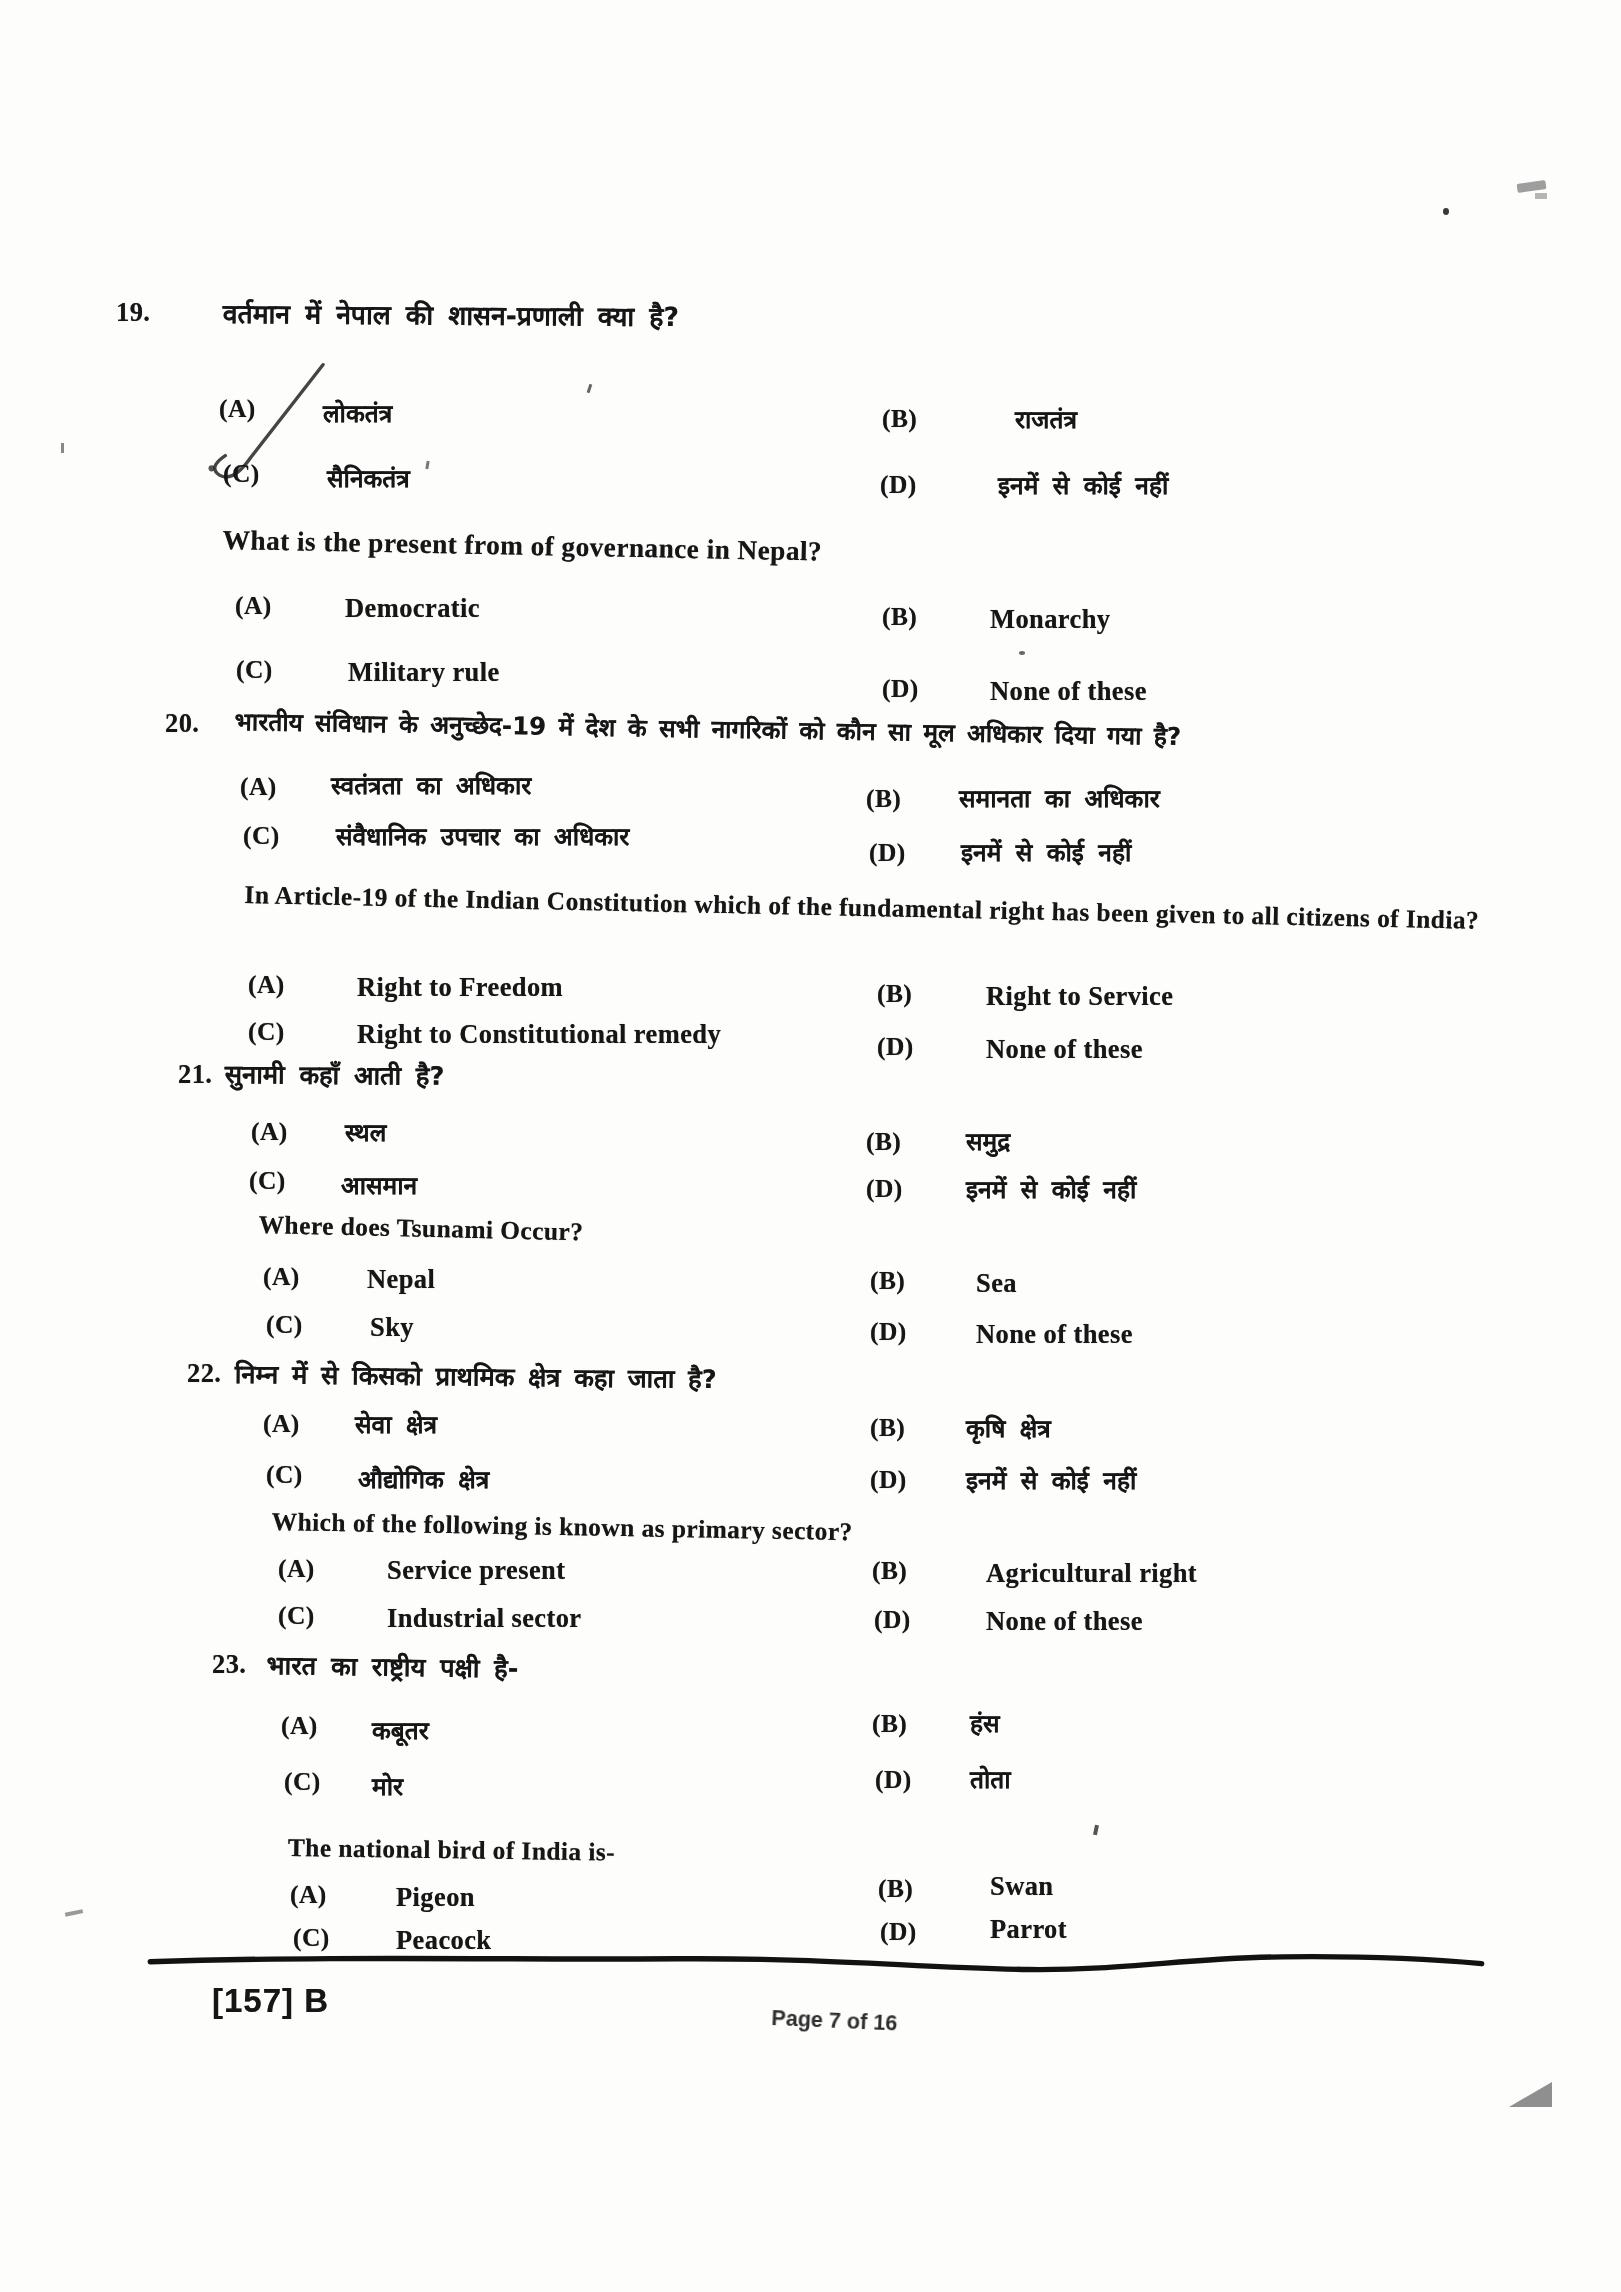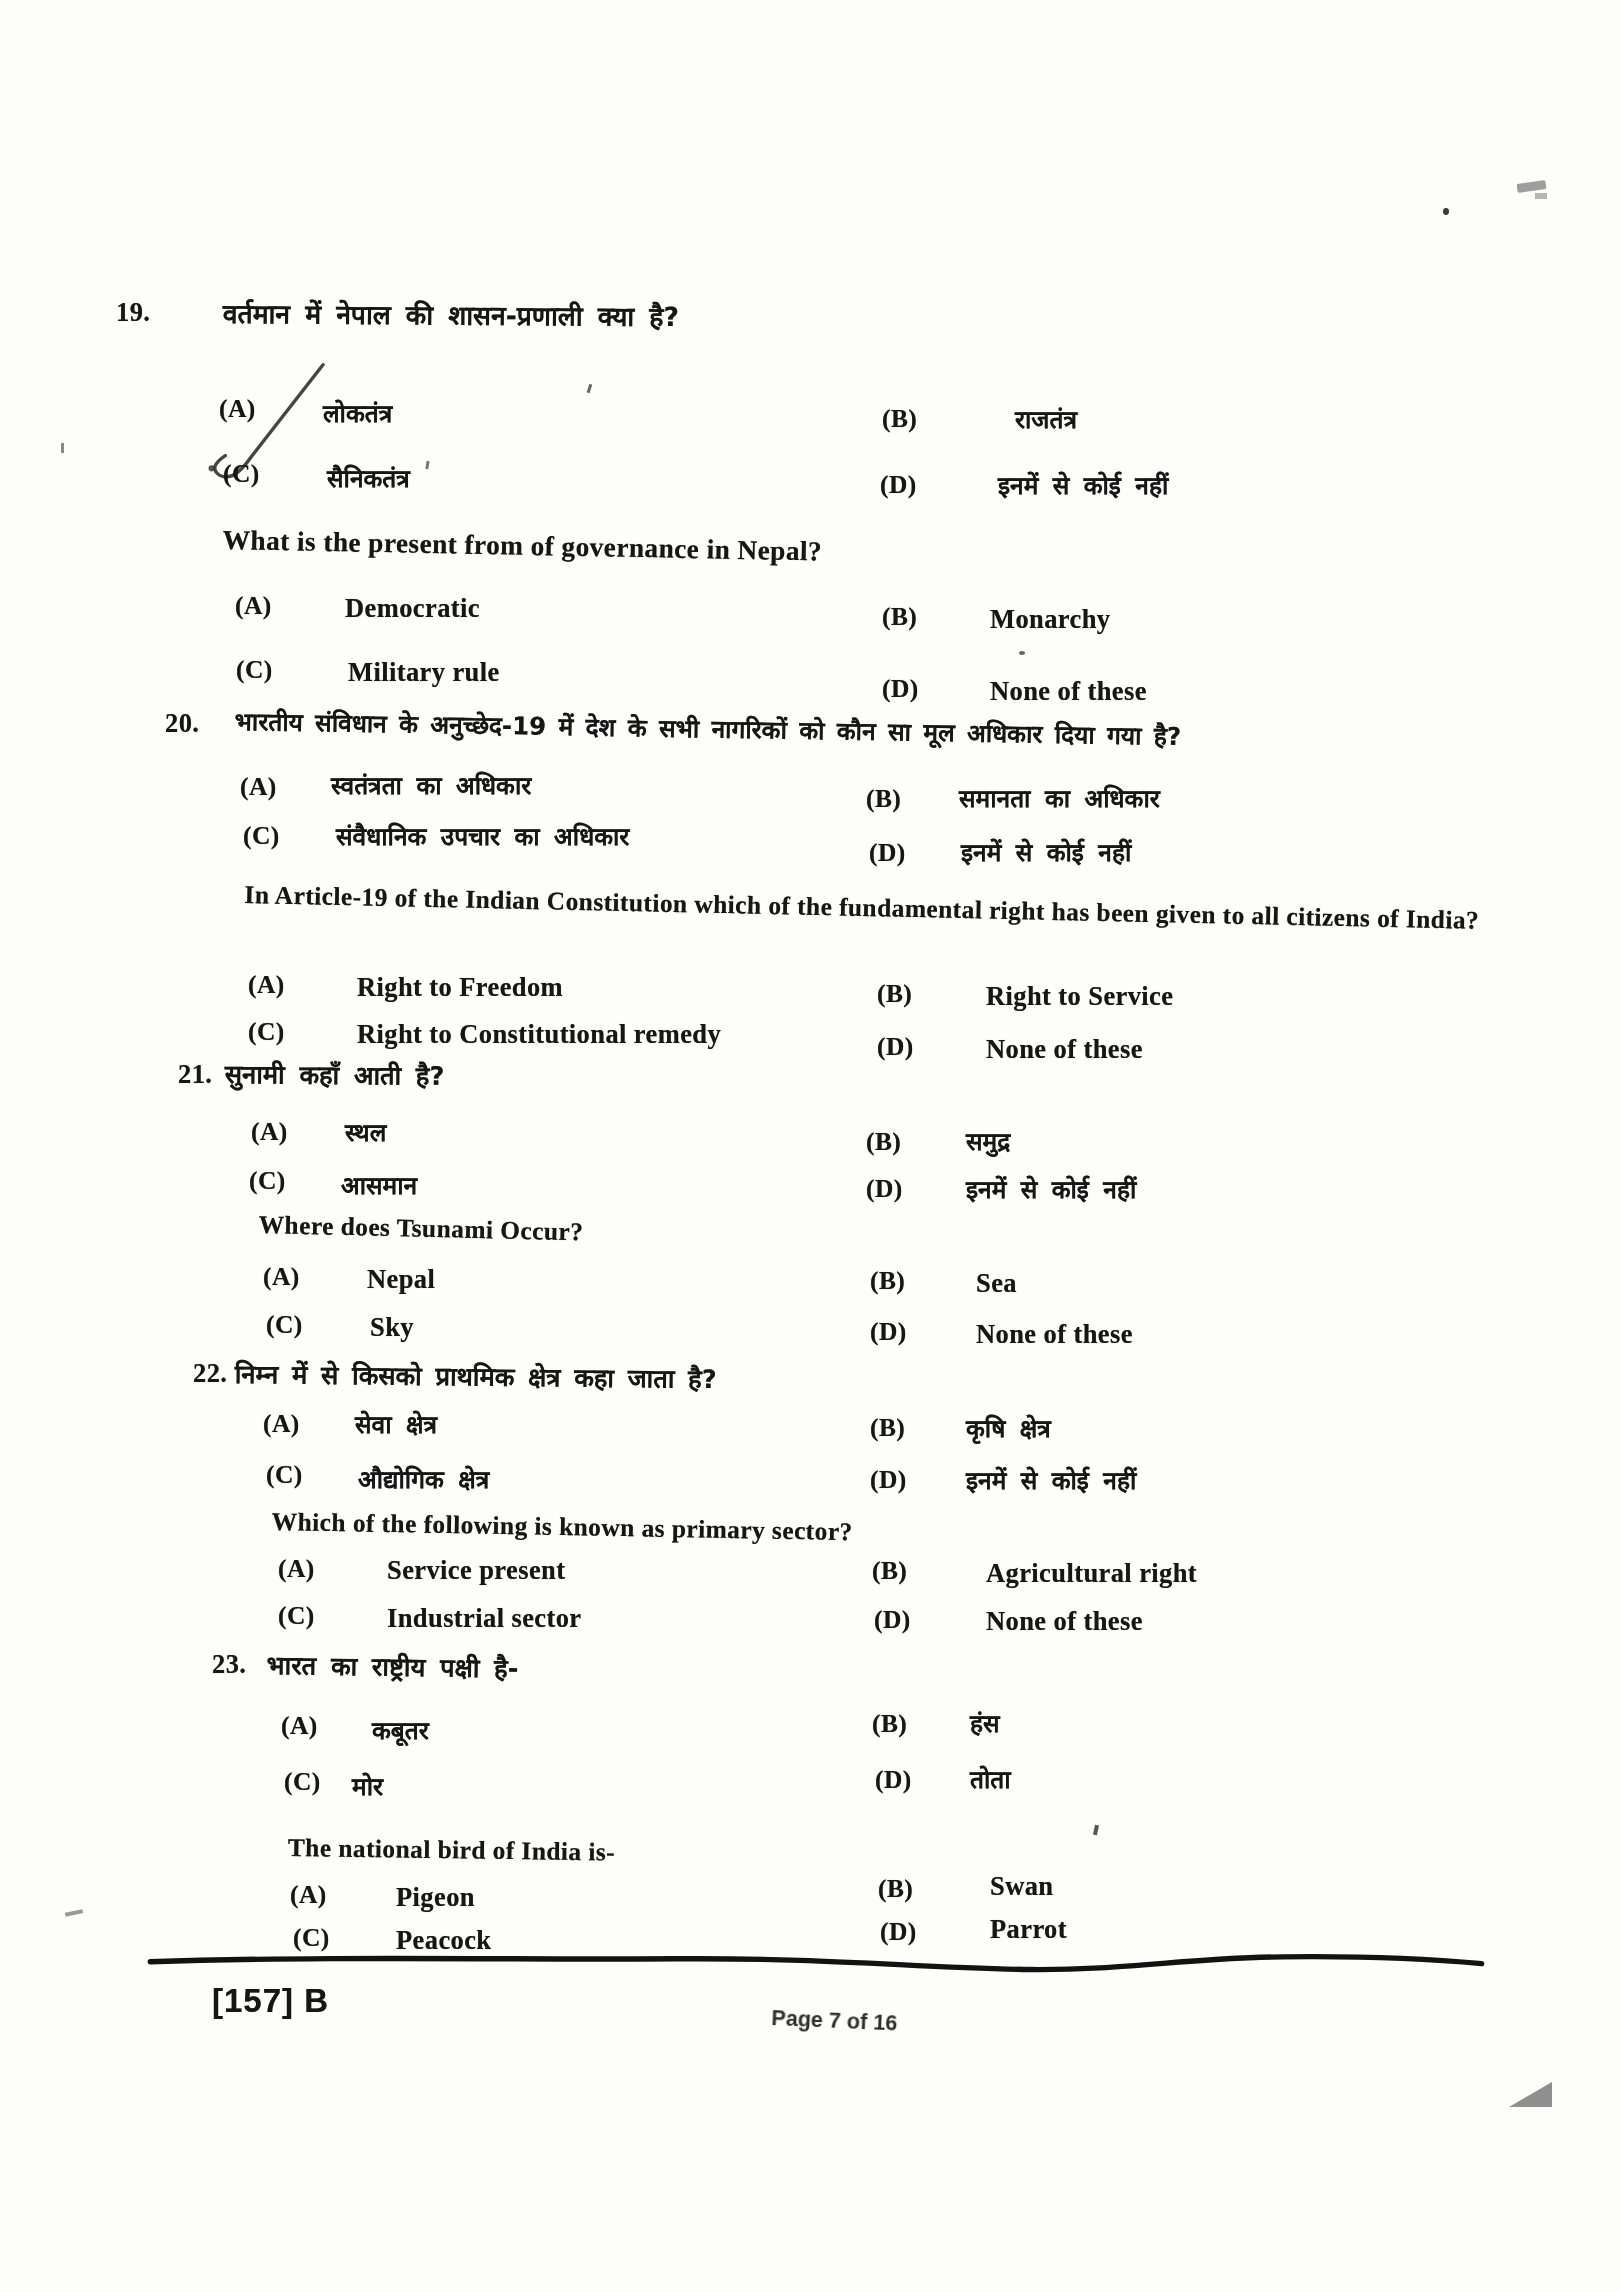--- a/index.html
+++ b/index.html
@@ -105,21 +105,21 @@
     <span class="abs en lbl" style="left:870px;top:1266px">(B)</span>
     <span class="abs en eopt" style="left:976px;top:1268px">Sea</span>
     <span class="abs en lbl" style="left:266px;top:1310px">(C)</span>
     <span class="abs en eopt" style="left:370px;top:1312px">Sky</span>
     <span class="abs en lbl" style="left:870px;top:1317px">(D)</span>
     <span class="abs en eopt" style="left:976px;top:1319px">None of these</span>
   </section>
 
   
   <section style="display:contents">
-    <span class="abs en qnum" style="left:193px;top:1358px">22.</span>
+    <span class="abs en qnum" style="left:187px;top:1358px">22.</span>
     <span class="abs hi rot" style="left:235px;top:1356px;font-size:25.5px;word-spacing:4.9px;transform:rotate(.6deg)">निम्न में से किसको प्राथमिक क्षेत्र कहा जाता है?</span>
 
     <span class="abs en lbl" style="left:263px;top:1409px">(A)</span>
     <span class="abs hi hopt smudge" style="left:355px;top:1407px">सेवा क्षेत्र</span>
     <span class="abs en lbl smudge" style="left:870px;top:1413px">(B)</span>
     <span class="abs hi hopt smudge" style="left:966px;top:1411px">कृषि क्षेत्र</span>
     <span class="abs en lbl" style="left:266px;top:1460px">(C)</span>
     <span class="abs hi hopt smudge" style="left:358px;top:1462px">औद्योगिक क्षेत्र</span>
     <span class="abs en lbl smudge" style="left:870px;top:1465px">(D)</span>
     <span class="abs hi hopt smudge" style="left:966px;top:1463px">इनमें से कोई नहीं</span>
@@ -138,21 +138,21 @@
   
   <section style="display:contents">
     <span class="abs en qnum" style="left:212px;top:1649px">23.</span>
     <span class="abs hi rot" style="left:267px;top:1647px;font-size:25.5px;transform:rotate(.8deg)">भारत का राष्ट्रीय पक्षी है-</span>
 
     <span class="abs en lbl" style="left:281px;top:1711px">(A)</span>
     <span class="abs hi hopt" style="left:372px;top:1713px">कबूतर</span>
     <span class="abs en lbl smudge" style="left:872px;top:1709px">(B)</span>
     <span class="abs hi hopt smudge" style="left:970px;top:1706px">हंस</span>
     <span class="abs en lbl" style="left:284px;top:1767px">(C)</span>
-    <span class="abs hi hopt" style="left:352px;top:1769px">मोर</span>
+    <span class="abs hi hopt" style="left:372px;top:1769px">मोर</span>
     <span class="abs en lbl smudge" style="left:875px;top:1765px">(D)</span>
     <span class="abs hi hopt smudge" style="left:970px;top:1762px">तोता</span>
 
     <span class="abs en rot" style="left:288px;top:1833px;font-size:25.5px;transform:rotate(.8deg)">The national bird of India is-</span>
     <span class="abs en lbl" style="left:290px;top:1880px">(A)</span>
     <span class="abs en eopt" style="left:396px;top:1882px">Pigeon</span>
     <span class="abs en lbl" style="left:878px;top:1874px">(B)</span>
     <span class="abs en eopt" style="left:990px;top:1871px">Swan</span>
     <span class="abs en lbl" style="left:293px;top:1923px">(C)</span>
     <span class="abs en eopt" style="left:396px;top:1925px">Peacock</span>

